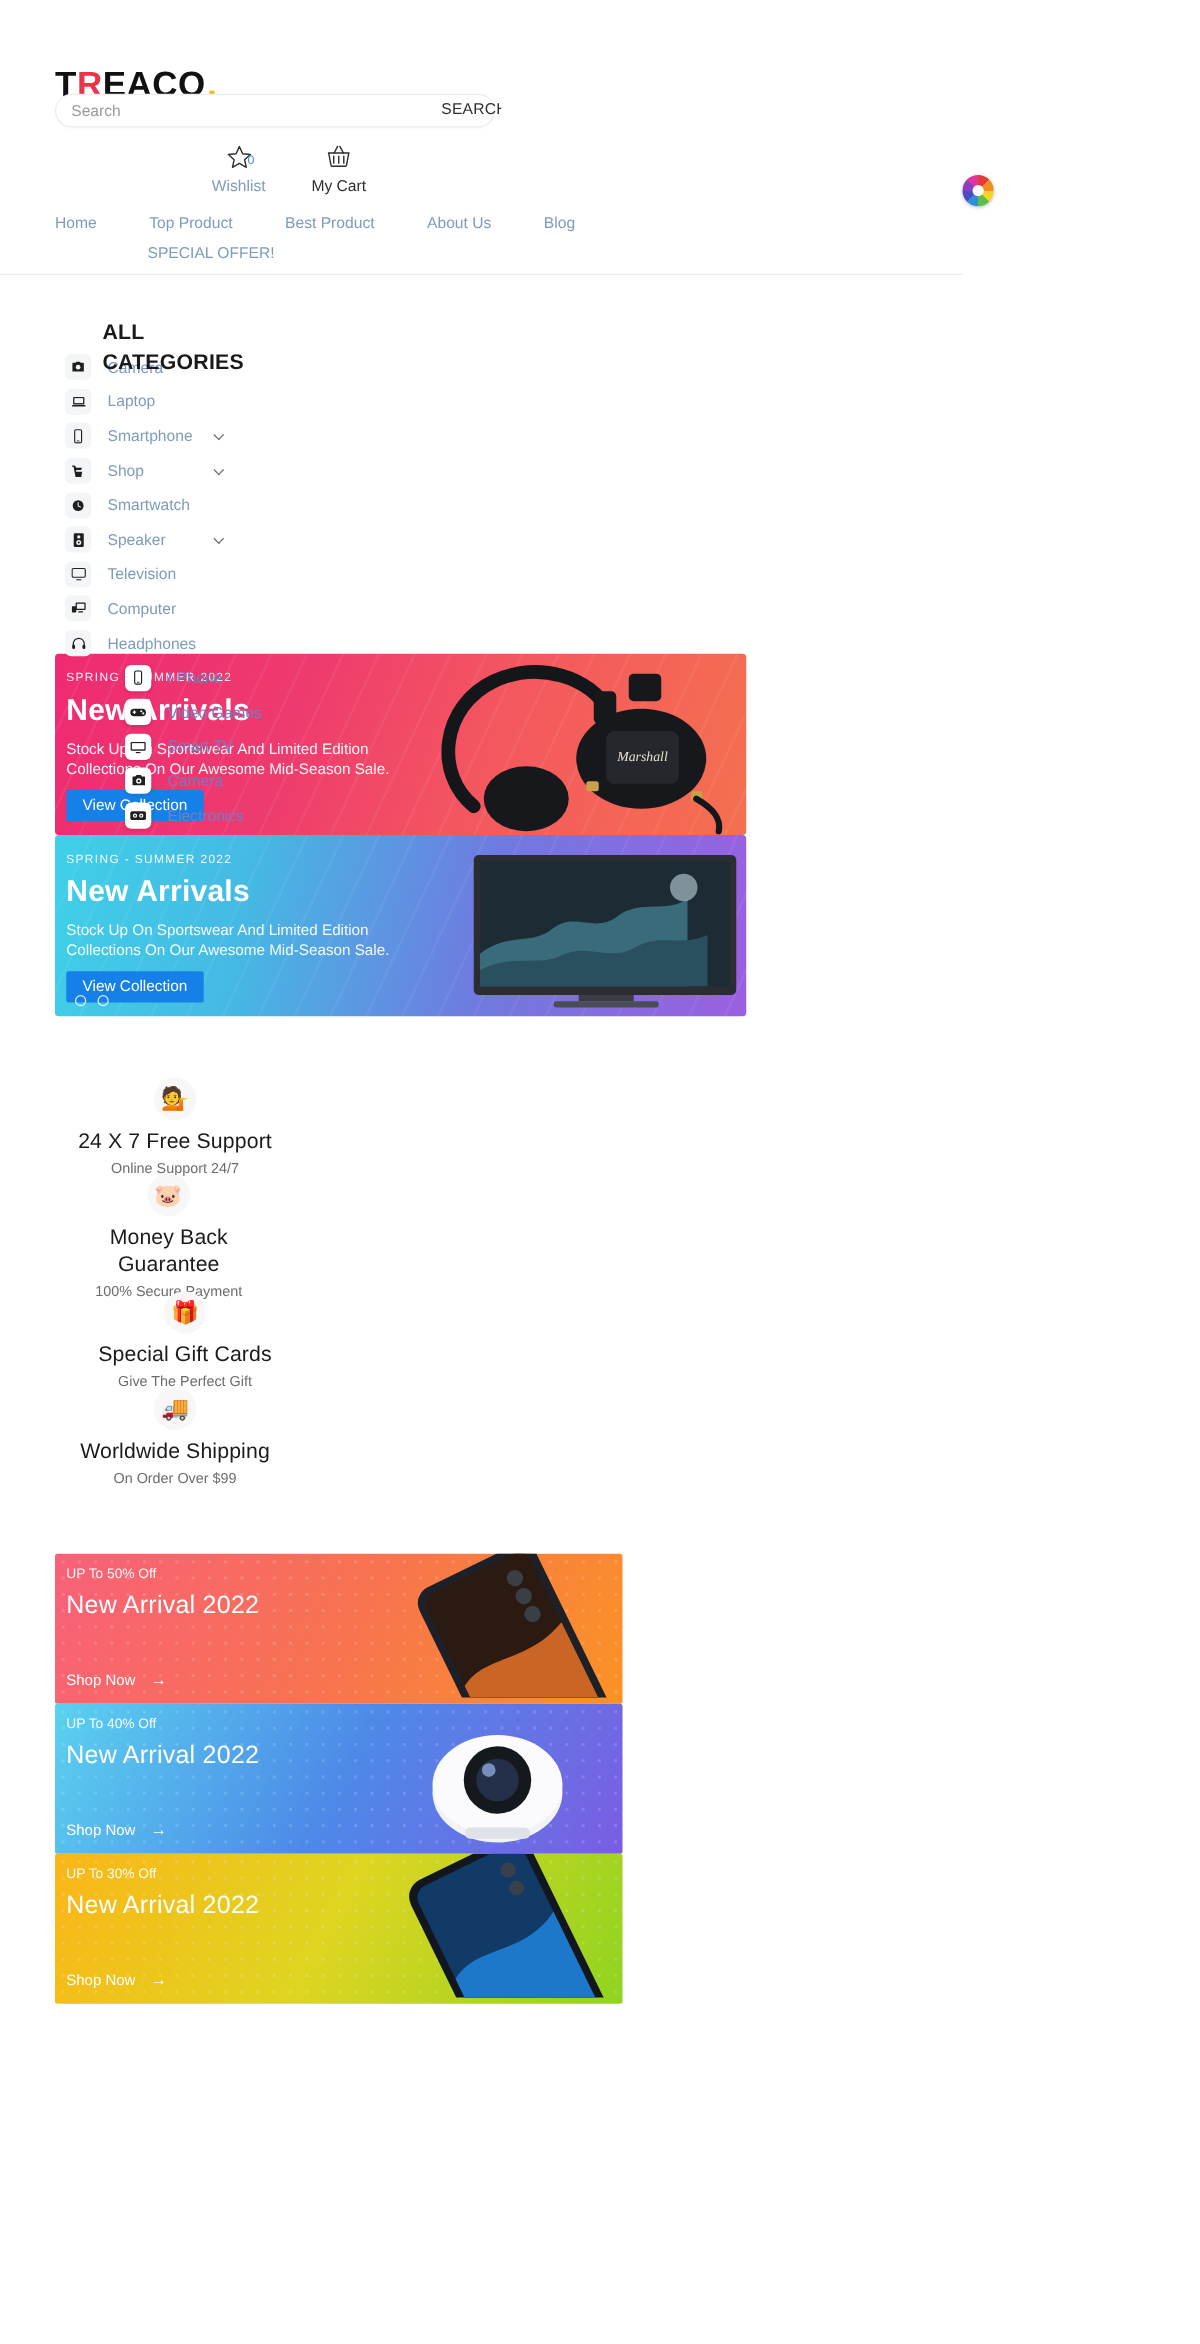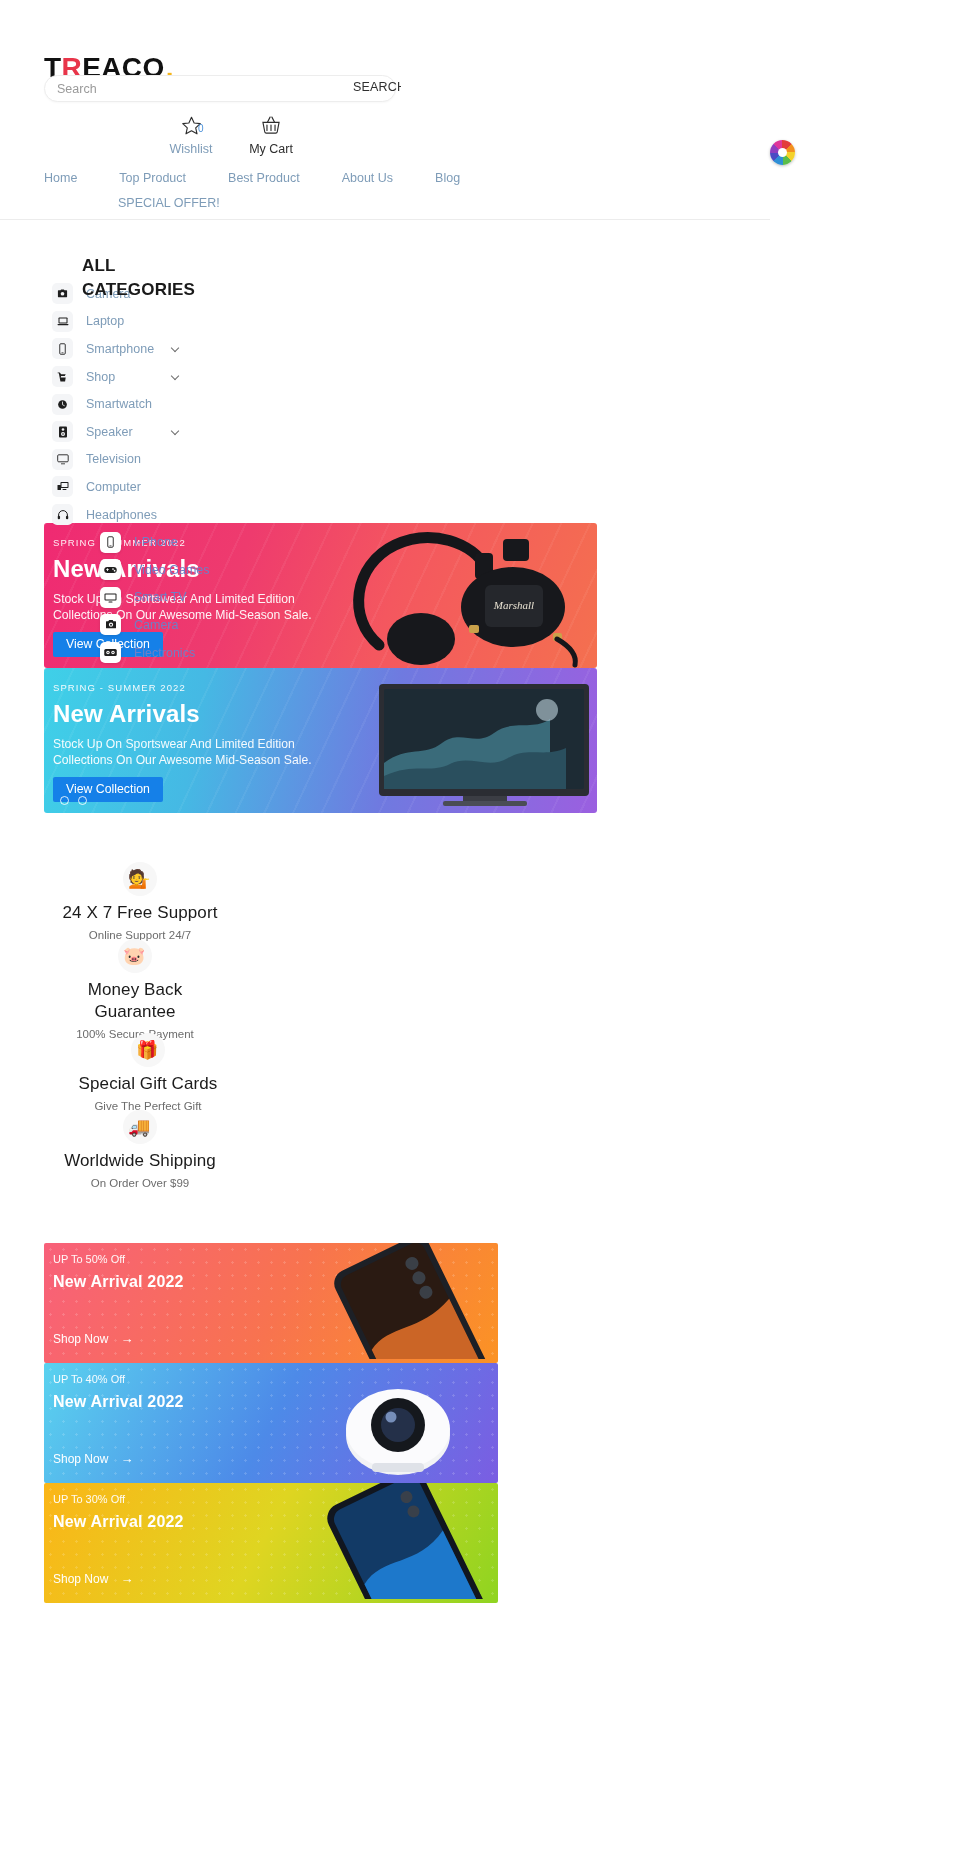--- a/index.html
+++ b/index.html
@@ -195,21 +195,21 @@
   .promo.p2 { background: linear-gradient(118deg, #5ad2ef 0%, #4d8ae8 50%, #7b5de2 100%); }
   .promo.p3 { background: linear-gradient(118deg, #fbb518 0%, #dfd521 48%, #8fd421 100%); }
   .promo::before {
     content: ""; position: absolute; inset: 0;
     background-image: radial-gradient(rgba(255,255,255,.16) 1.1px, transparent 1.2px);
     background-size: 13px 13px;
   }
   .promo-copy { position: absolute; left: 9px; top: 10px; z-index: 3; }
   .promo-kicker { font-size: 11px; color: rgba(255,255,255,.95); }
   .promo-title {
-    font-size: 16px; font-weight: 700; color: #fff; margin-top: 8px;
+    font-size: 20px; font-weight: 400; color: #fff; margin-top: 8px;
     white-space: nowrap; letter-spacing: .2px;
   }
   .promo-cta {
     display: inline-flex; align-items: flex-end; gap: 12px; margin-top: 40px;
     font-size: 12px; color: #fff; cursor: pointer;
   }
   .promo-arrow { font-size: 13px; }
   .promo-img { position: absolute; right: 0; bottom: 0; z-index: 2; }
 </style>
 </head>

